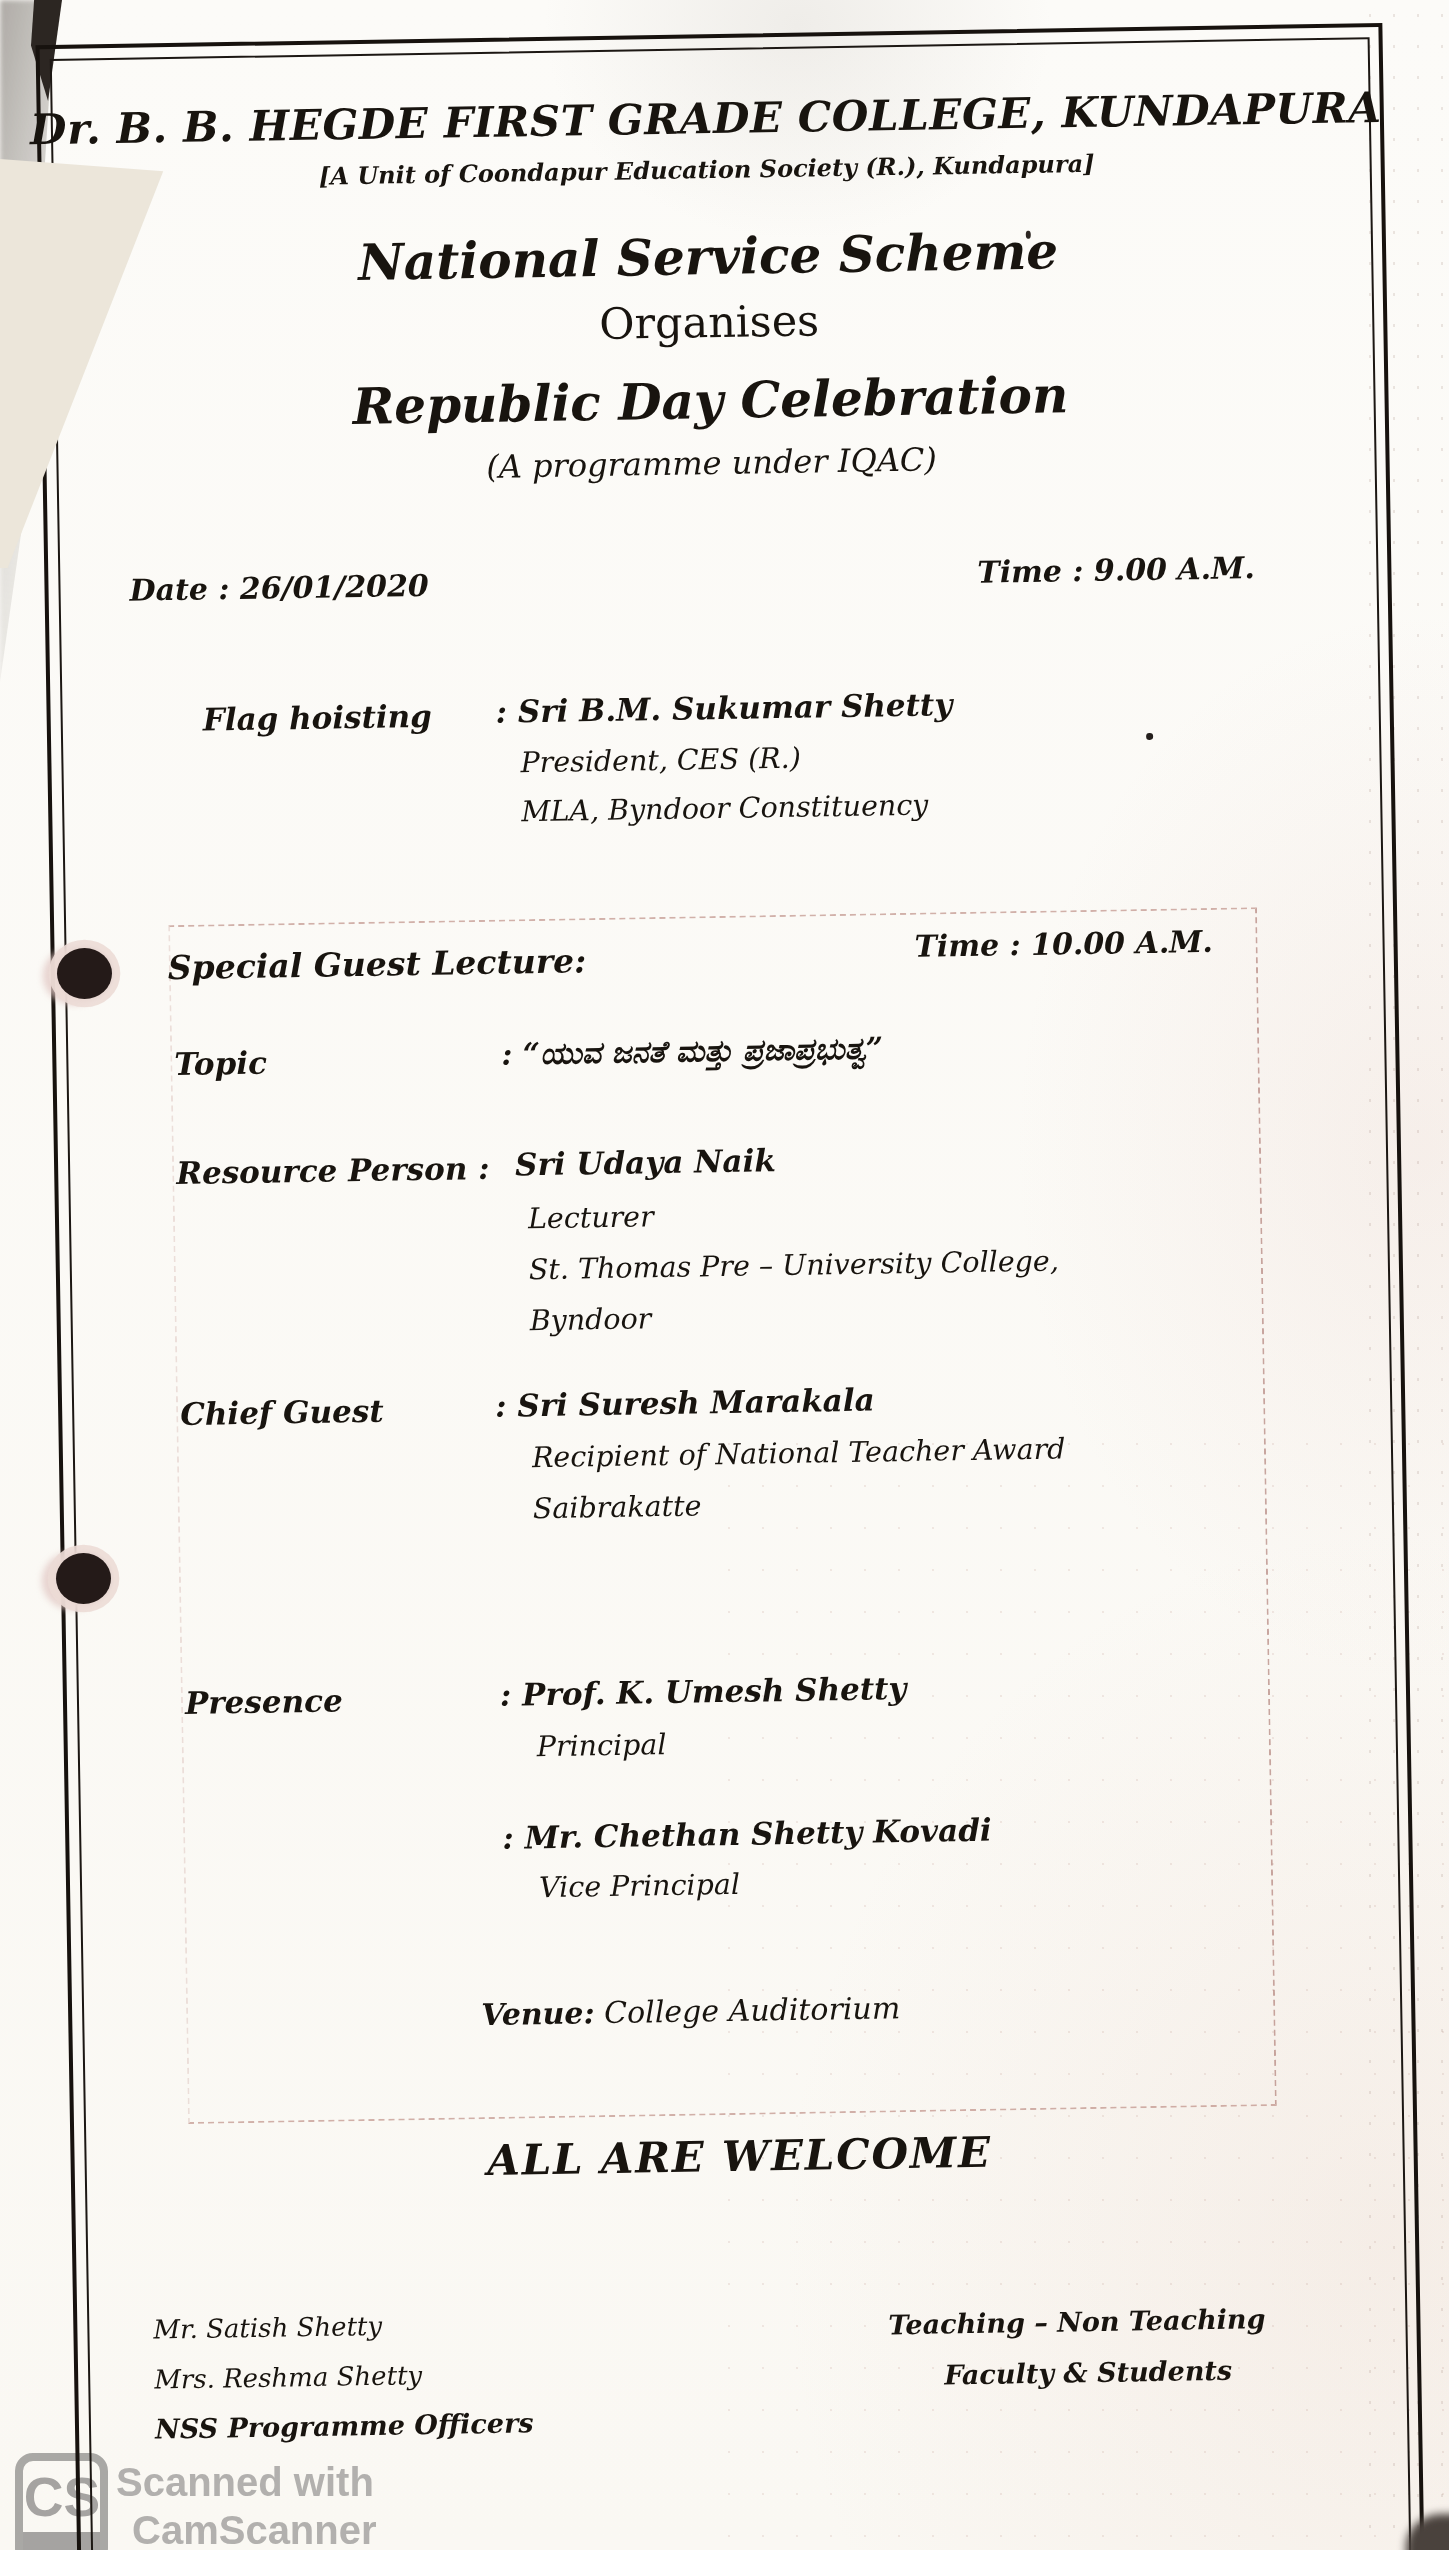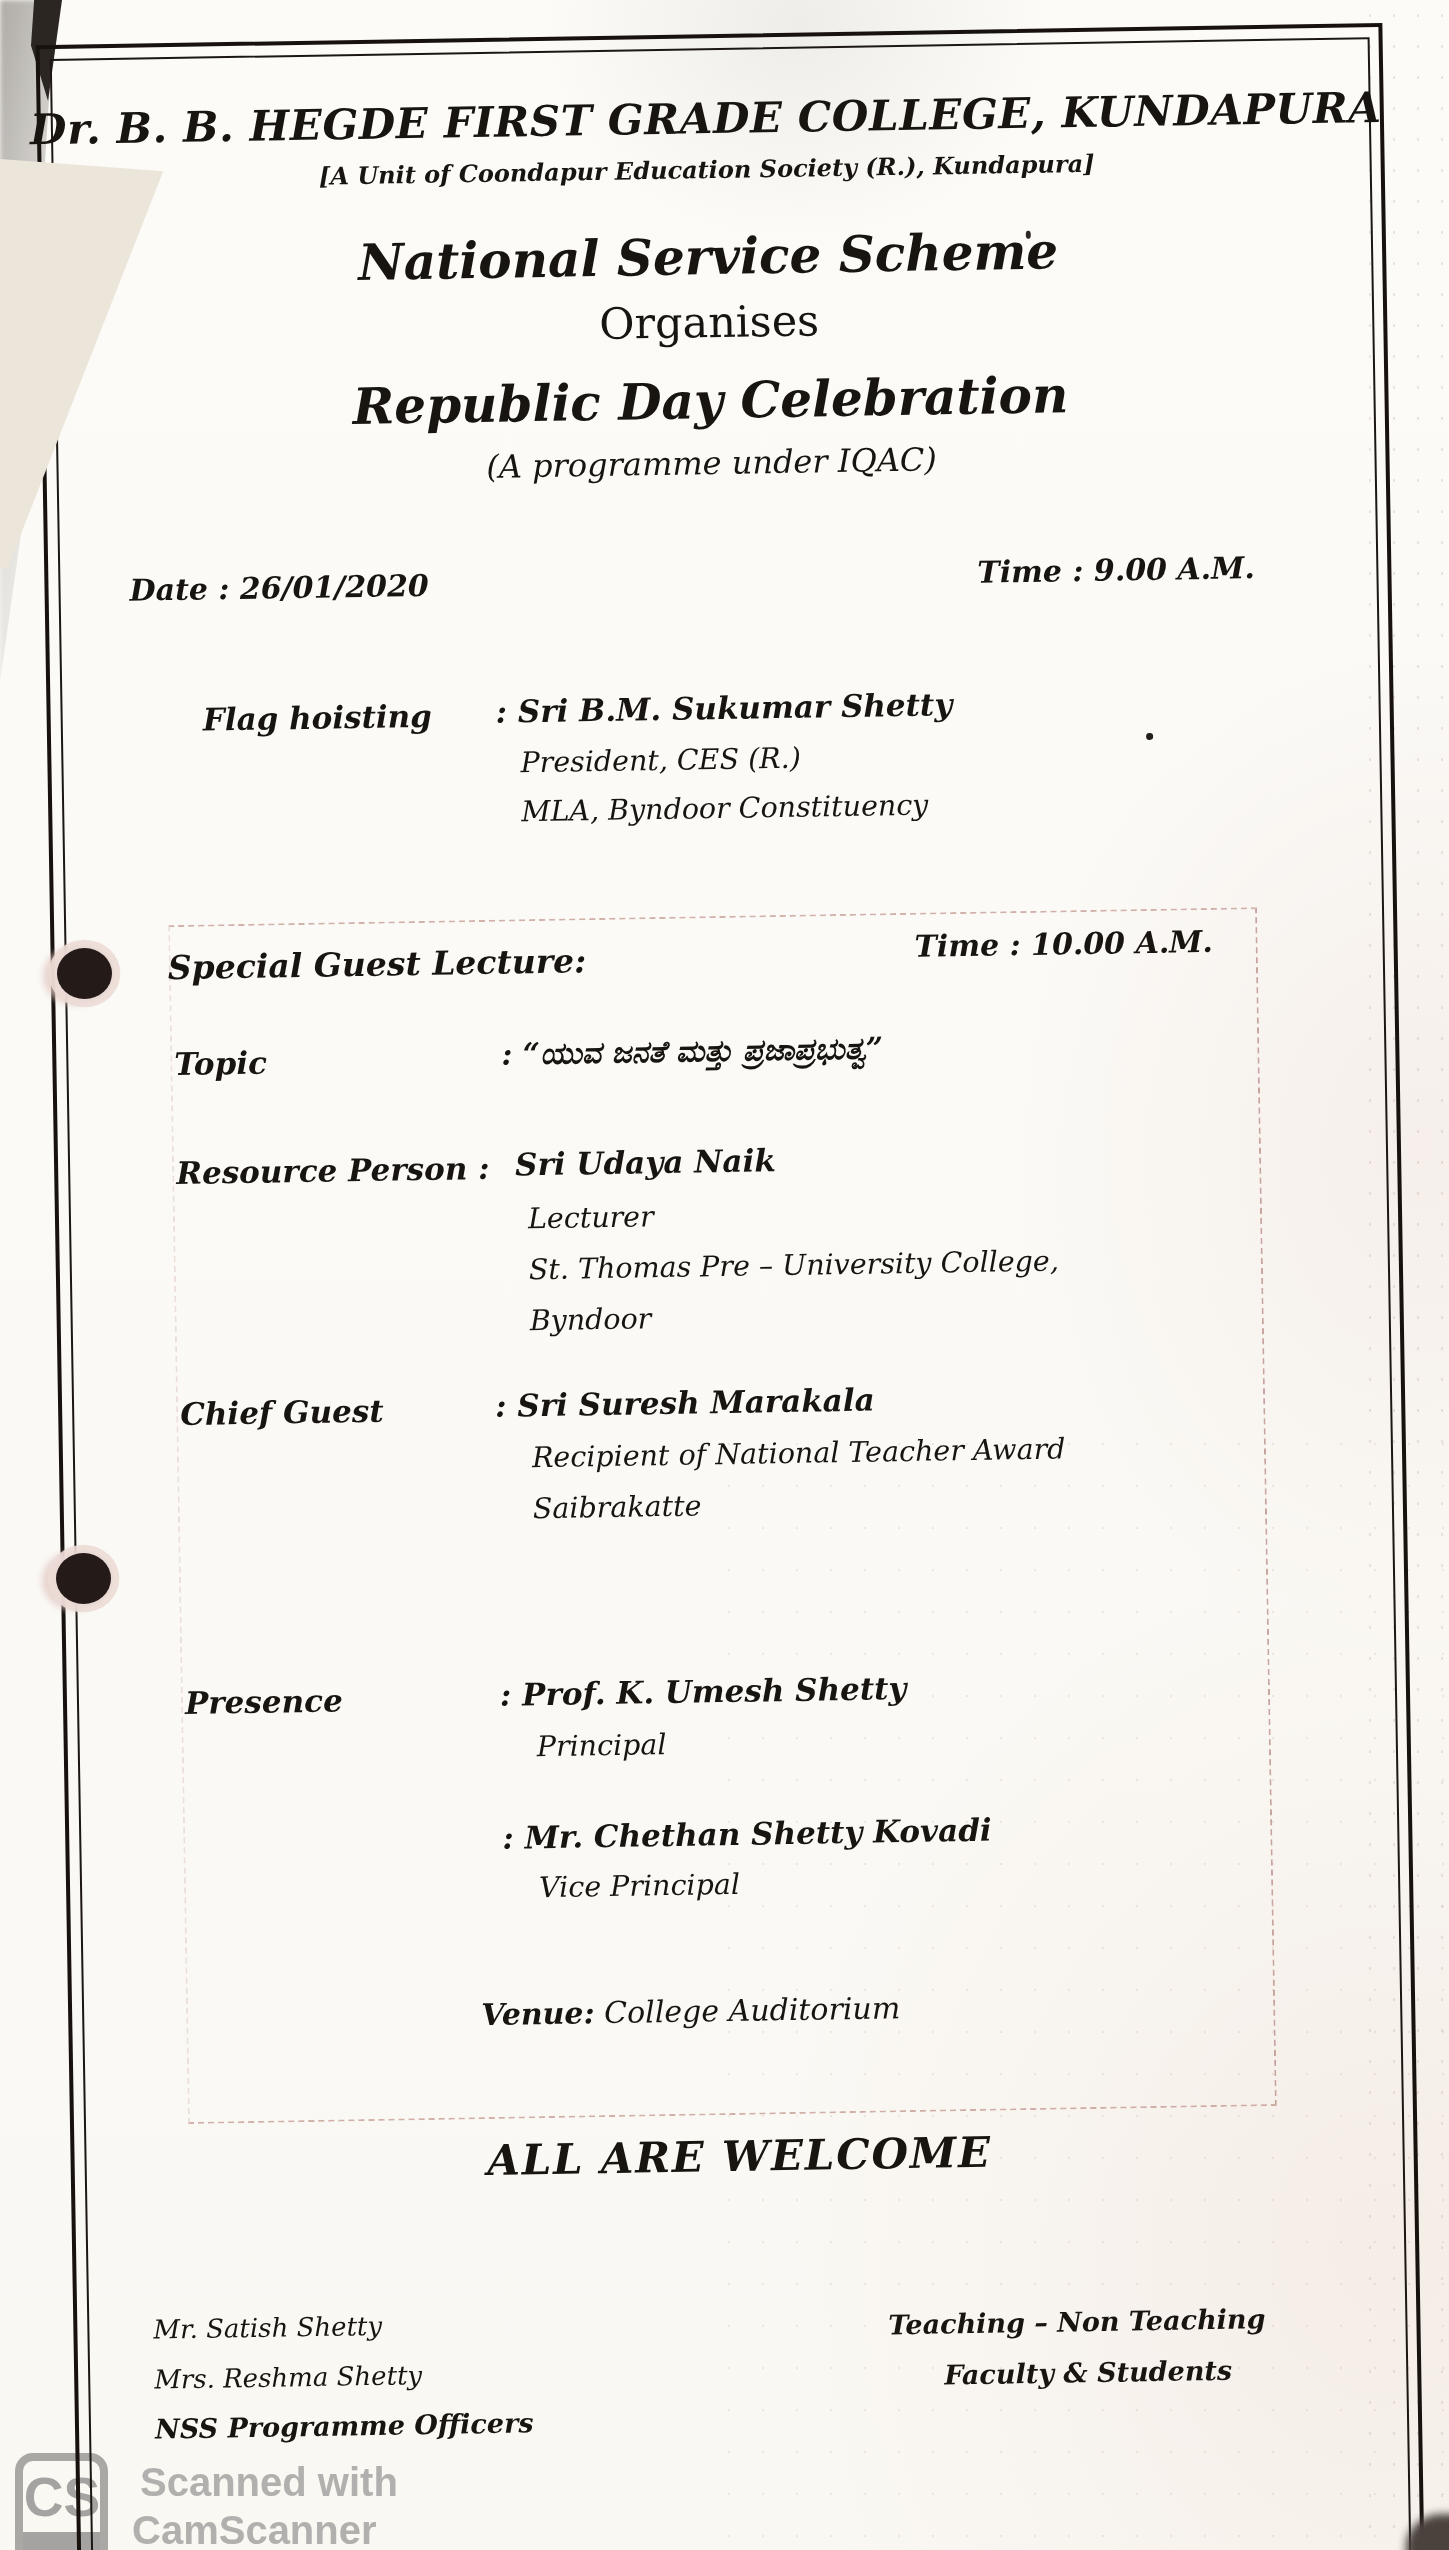--- a/index.html
+++ b/index.html
@@ -86,21 +86,21 @@
 <div class="abs paper-tone"></div>
 <div class="abs speckle"></div>
 <div class="abs speckle2"></div>
 <div class="abs edge-shadow-topleft"></div>
 <div class="abs top-corner-mark"></div>
 
 <div class="abs cs-logo">
   <span class="cs-txt">CS</span>
   <span class="cs-band"></span>
 </div>
-<div class="wm-text" style="left:140px;top:2460px;text-align:center;">Scanned with</div>
+<div class="wm-text" style="left:116px;top:2460px;text-align:center;">Scanned with</div>
 <div class="wm-text" style="left:132px;top:2508px;">CamScanner</div>
 
 <div class="abs rot">
 
   <div class="abs frame-outer">
     <div class="frame-inner"></div>
   </div>
 
   <div class="t b ctr college" style="top:94px;">Dr. B. B. HEGDE FIRST GRADE COLLEGE, KUNDAPURA</div>
   <div class="t b ctr college-sub" style="top:155px;">[A Unit of Coondapur Education Society (R.), Kundapura]</div>

